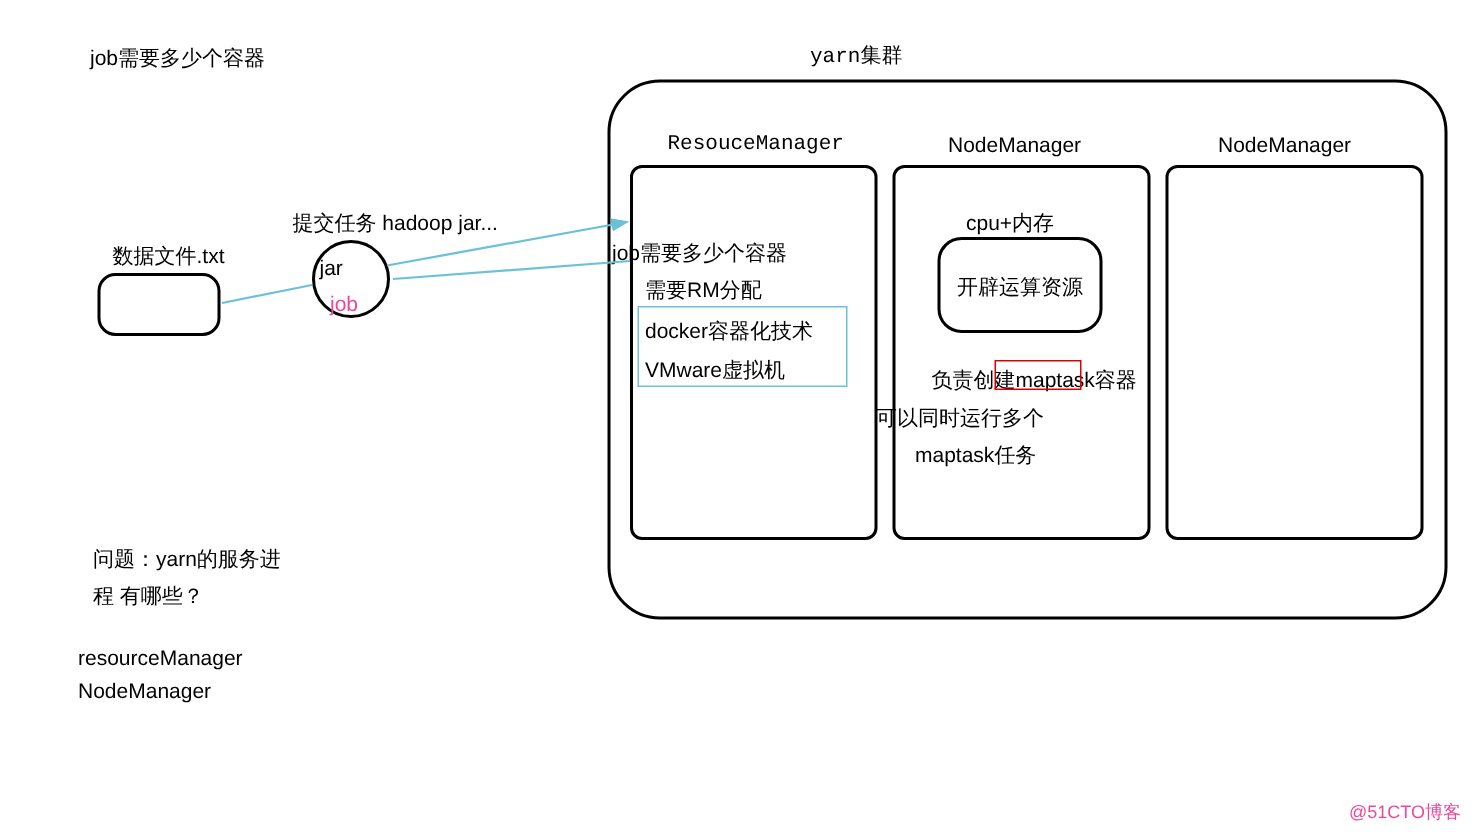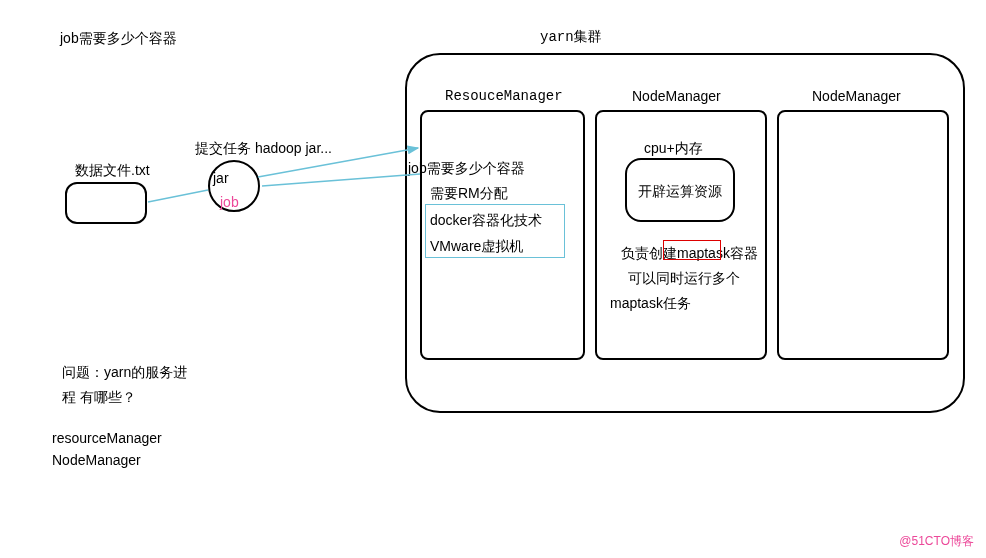--- a/index.html
+++ b/index.html
@@ -16,21 +16,21 @@
     .rm-text1 { position: absolute; left: 408px; top: 160px; }
     .rm-text2 { position: absolute; left: 430px; top: 185px; }
     .rm-highlight-box { position: absolute; left: 425px; top: 204px; width: 140px; height: 54px; border: 1.5px solid #6ac1d8; }
     .rm-text3 { position: absolute; left: 430px; top: 212px; }
     .rm-text4 { position: absolute; left: 430px; top: 238px; }
     .cpu-text { position: absolute; left: 644px; top: 140px; }
     .cpu-box { position: absolute; left: 625px; top: 158px; width: 110px; height: 64px; border: 2.5px solid #000; border-radius: 16px; }
     .cpu-inner { position: absolute; left: 638px; top: 183px; text-align: right; }
     .nm-text1 { position: absolute; left: 621px; top: 245px; }
     .maptask-red { position: absolute; left: 663px; top: 240px; width: 58px; height: 20px; border: 1.5px solid #d00; }
-    .nm-text2 { position: absolute; left: 628px; top: 270px; }
+    .nm-text2 { position: absolute; left: 584px; top: 270px; }
     .nm-text3 { position: absolute; left: 610px; top: 295px; }
     .submit-text { position: absolute; left: 195px; top: 140px; }
     .jar-circle { position: absolute; left: 208px; top: 160px; width: 52px; height: 52px; border: 2px solid #000; border-radius: 50%; }
     .jar-text { position: absolute; left: 213px; top: 170px; }
     .job-text { position: absolute; left: 220px; top: 194px; color: #ec4899; }
     .data-file-text { position: absolute; left: 75px; top: 162px; text-align: center; }
     .data-file-box { position: absolute; left: 65px; top: 182px; width: 82px; height: 42px; border: 2.5px solid #000; border-radius: 12px; }
     .question-text { position: absolute; left: 62px; top: 360px; width: 130px; line-height: 1.8; }
     .answer1 { position: absolute; left: 52px; top: 430px; text-align: right; }
     .answer2 { position: absolute; left: 52px; top: 452px; }

